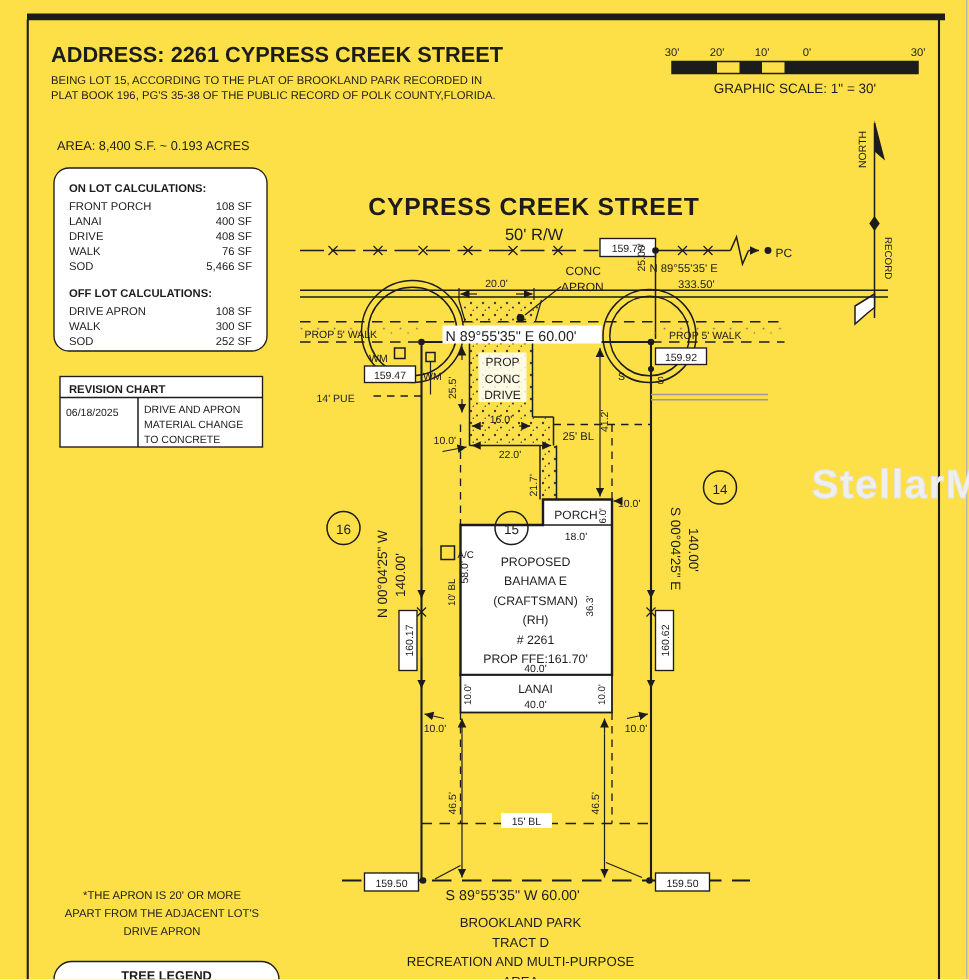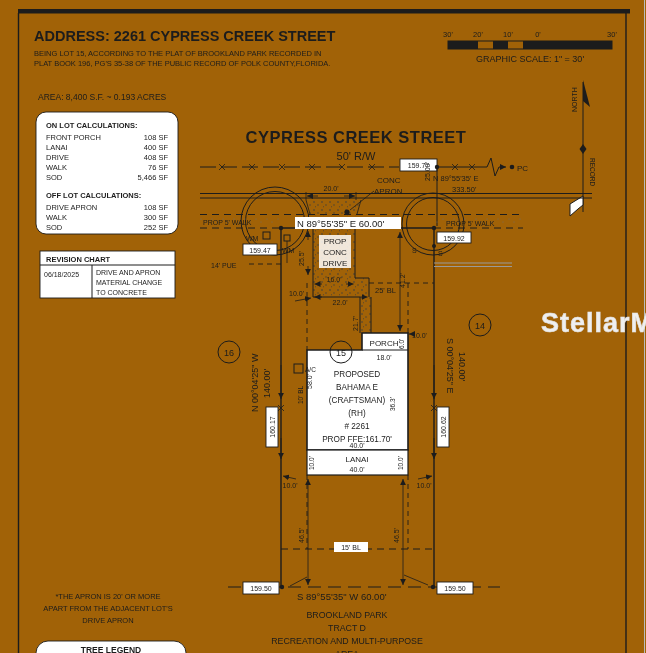--- a/index.html
+++ b/index.html
@@ -1,16 +1,16 @@
 <!DOCTYPE html>
 <html><head>
 <meta charset="utf-8">
 <style>
   html,body{margin:0;padding:0;background:#ffffff;}
-  .page{position:relative;width:646px;height:653px;background:#a16207;overflow:hidden;}
+  .page{position:relative;width:646px;height:653px;background:#fde047;overflow:hidden;}
   svg{display:block;}
   text{fill:#1c1c1c;font-family:"Liberation Sans","DejaVu Sans",sans-serif;}
   .ln{stroke:#1c1c1c;stroke-width:1;fill:none;stroke-linecap:butt;}
   .thin{stroke-width:0.8;}
   .ln2{stroke-width:1.4;}
   .dash{stroke-dasharray:7 5;}
   .dash2{stroke-dasharray:5 4;stroke-width:0.9;}
   .dashL{stroke-dasharray:13 7;stroke-width:1.2;}
   .cl{stroke-dasharray:16 5;}
   .gray{stroke:#9a9a9a;}

